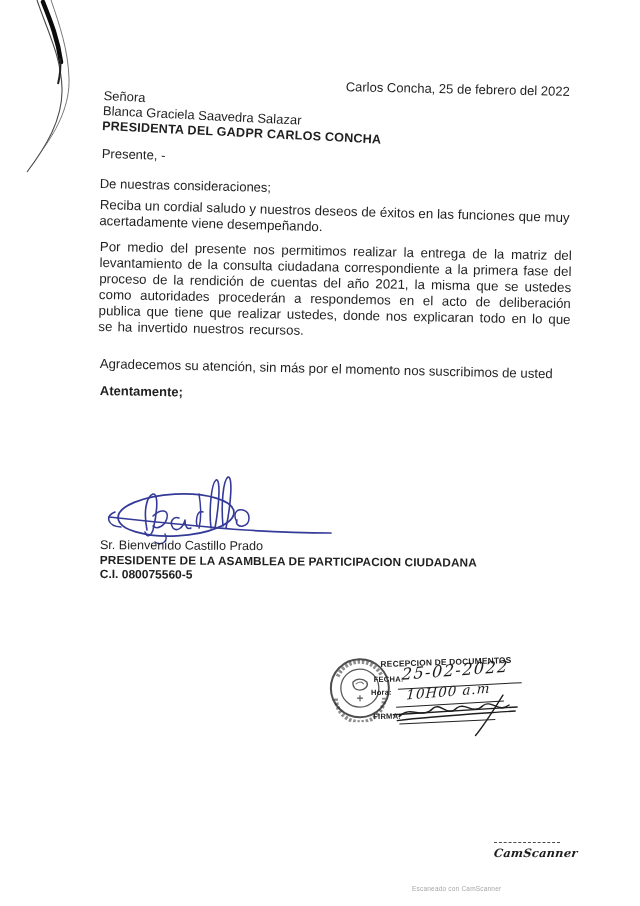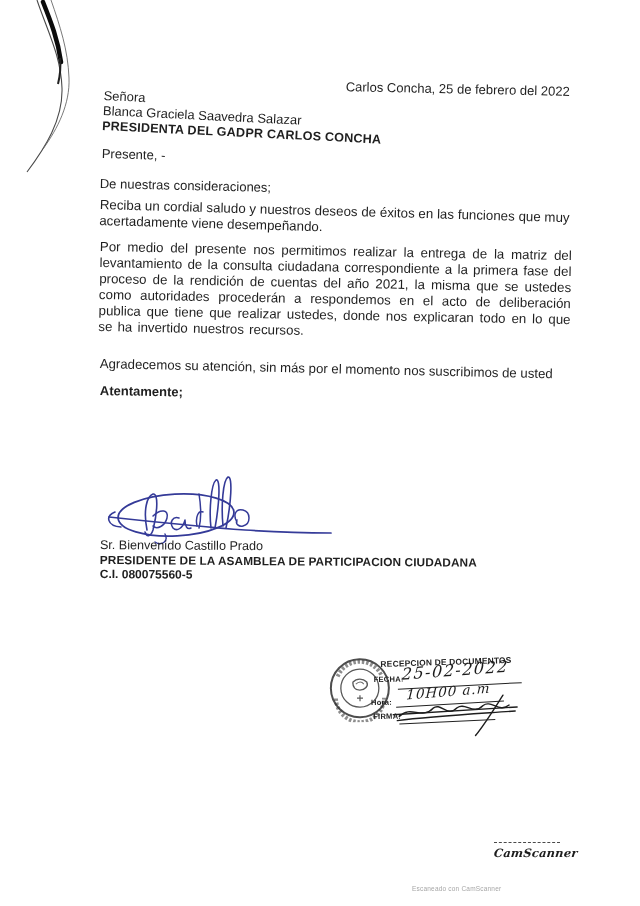--- a/index.html
+++ b/index.html
@@ -30,21 +30,21 @@
   .signer{left:100px;top:538px;line-height:14.6px;transform:rotate(.4deg);}
   .signer .name{font-size:12.6px;}
   .signer .title{font-size:11.8px;font-weight:bold;letter-spacing:.1px;}
   .signer .cid{font-size:12px;font-weight:bold;}
   .curl{left:0;top:0;}
   .signature-svg{left:95px;top:466px;}
   .stamp{left:325px;top:648px;width:236px;height:100px;transform:rotate(-.8deg);color:var(--stamp-ink);}
   .stamp .header{left:56px;top:9px;font-size:8.4px;font-weight:bold;letter-spacing:.2px;transform:rotate(-1deg);white-space:nowrap;}
   .stamp .lbl{font-size:7.6px;font-weight:bold;letter-spacing:.2px;}
   .stamp .lbl-fecha{left:49px;top:26px;}
-  .stamp .lbl-hora{left:46px;top:49px;text-align:center;}
+  .stamp .lbl-hora{left:46px;top:39px;text-align:center;}
   .stamp .lbl-firma{left:48px;top:63px;}
   .hand{font-family:"DejaVu Serif",serif;font-style:italic;color:#1b1b1b;white-space:nowrap;transform-origin:left top;}
   .val-fecha{left:78px;top:16px;font-size:16px;letter-spacing:1.5px;transform:rotate(-3.5deg) skewX(-8deg);}
   .val-hora{left:82px;top:38px;font-size:13.5px;letter-spacing:1px;transform:rotate(-4deg) skewX(-8deg);}
   .uline{border-top:1.2px solid #222;transform-origin:left top;}
   .ul-fecha{left:73px;top:40px;width:124px;transform:rotate(-2.2deg);}
   .ul-hora{left:71px;top:58px;width:108px;transform:rotate(-2.5deg);}
   .ul-firma{left:74px;top:75px;width:96px;transform:rotate(-2deg);}
   .seal-svg{left:2px;top:5px;}
   .scribble-svg{left:66px;top:46px;}

